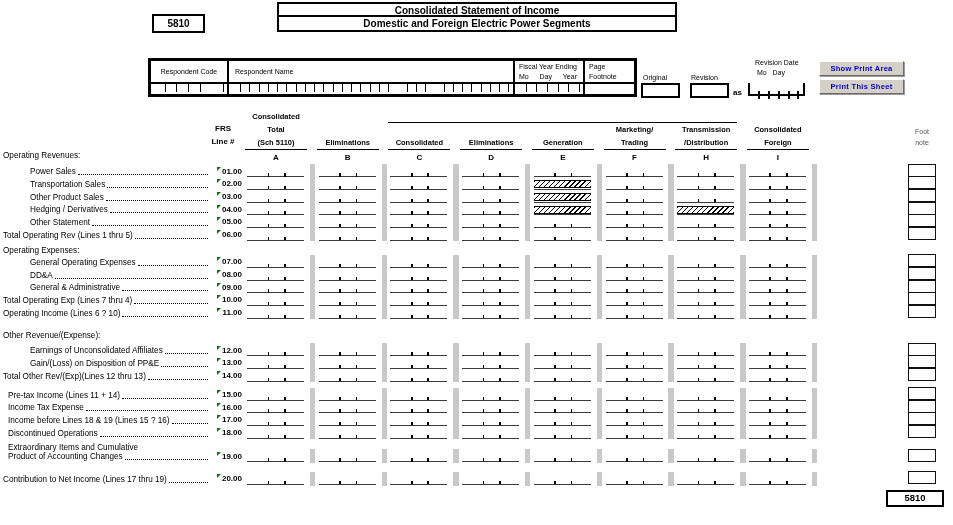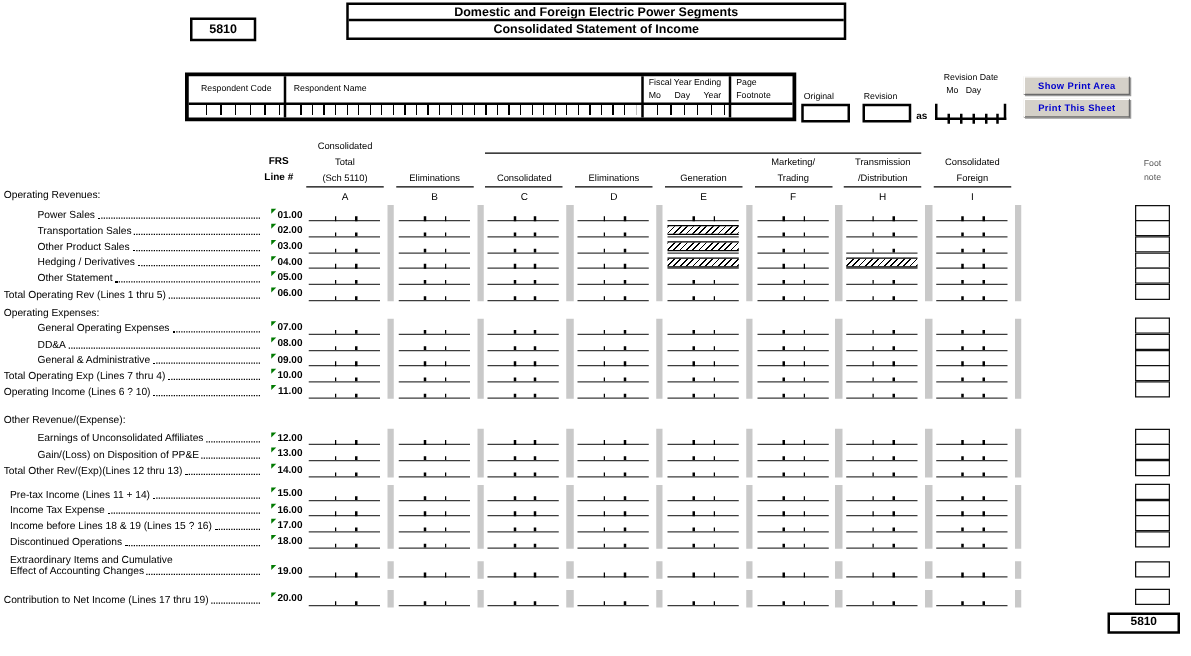--- a/index.html
+++ b/index.html
@@ -11,21 +11,21 @@
 .canvas{position:absolute;left:0;top:0;width:953px;height:525px;background:#fff}
 .lbl7{font-size:7px;line-height:9px}
 .titlerow{height:13px;line-height:13px;font-weight:bold;font-size:10px;text-align:center;border-bottom:2px solid #000;overflow:hidden}
 .titlerow:last-child{border-bottom:none}
 .btn{position:absolute;left:819px;width:85px;height:15px;background:#d4d0c8;
   border:1px solid;border-color:#ffffff #6a6a6a #6a6a6a #ffffff;box-shadow:1px 1px 0 #9a9a9a;
   color:#0000cd;font-weight:bold;font-size:7.5px;line-height:13px;text-align:center;letter-spacing:.3px;cursor:pointer}
 .ticks{position:absolute;bottom:2px;height:9px}
 .combtick{position:absolute;width:1.6px;height:8px;background:#000;top:8px}
 .hdrline{position:absolute;border-bottom:1.5px solid #000;height:0}
-.colhdr{position:absolute;width:62px;text-align:center;font-weight:normal;font-size:7.5px;line-height:11px;white-space:nowrap}
+.colhdr{position:absolute;width:62px;text-align:center;font-weight:bold;font-size:7.5px;line-height:11px;white-space:nowrap}
 .cline{position:absolute;height:0;border-bottom:1.3px solid #3c3c3c}
 .ctick{position:absolute;width:1.6px;height:3.5px;background:#000}
 .sep{position:absolute;width:5.5px;background:#c9c9c9}
 .rowlab{position:absolute;display:flex;align-items:flex-end;font-size:8.2px;line-height:10px;height:10px;overflow:hidden;white-space:nowrap}
 .leader{flex:1 1 auto;min-width:0;border-bottom:1px dotted #000;margin:0 2px 2px 2px;height:7px}
 .linenum{position:absolute;display:flex;justify-content:flex-end;font-weight:bold;font-size:8px;line-height:10px;height:10px}
 .tri{width:0;height:0;border-top:4.5px solid #007a00;border-right:4.5px solid transparent;margin-right:1px;margin-top:0}
 .fnbox{position:absolute;left:908px;width:28px;height:12.9px;border:1.4px solid #111;background:#fff}
 .hatch{position:absolute;border-top:1px solid #000;border-bottom:1px solid #000;
   background:repeating-linear-gradient(135deg,#000 0 1px,transparent 1px 3.6px)}
@@ -33,22 +33,22 @@
 </style>
 </head>
 <body>
 
 <div class="canvas">
 
 
   <div class="abs b c" style="left:152px;top:14px;width:53px;height:19px;border:2px solid #000;font-size:10px;line-height:15px">5810</div>
 
   <div class="abs" style="left:277px;top:2px;width:400px;border:2px solid #000">
+    <div class="titlerow">Consolidated Statement of Income</div>
     <div class="titlerow">Domestic and Foreign Electric Power Segments</div>
-    <div class="titlerow">Consolidated Statement of Income</div>
   </div>
 
   <div class="abs" style="left:148px;top:58px;width:489px;height:39px;border:3px solid #000">
     <div class="vdiv" style="left:76px"></div>
     <div class="vdiv" style="left:362px"></div>
     <div class="vdiv" style="left:432px"></div>
     <div class="abs" style="left:0;top:21px;width:100%;height:2px;background:#000"></div>
 
     <div class="abs lbl7 c" style="left:0;top:6px;width:76px">Respondent Code</div>
     <div class="abs lbl7" style="left:84px;top:6px">Respondent Name</div>
@@ -1007,21 +1007,21 @@
         <div class="ctick" style="left: 39.05px; top: 7.5px;"></div>
       </div>
       <div style="position: absolute; left: 746.9px; top: 427px; width: 62px; height: 12px;">
         <div class="cline" style="left: 2px; width: 57px; top: 10.7px;"></div>
         <div class="ctick" style="left: 22.52px; top: 7.5px;"></div>
         <div class="ctick" style="left: 39.05px; top: 7.5px;"></div>
       </div>
       <div class="fnbox" style="top: 425.1px;"></div>
       <div class="rowlab" style="left: 8px; top: 443px; width: 200px;">Extraordinary Items and Cumulative</div>
       <div class="rowlab" style="left: 8px; top: 452.2px; width: 202px;">
-        <span>Effect of Accounting Changes</span>
+        <span>Product of Accounting Changes</span>
         <span class="leader"></span>
       </div>
       <div class="linenum" style="left: 204px; top: 451.7px; width: 38px;">
         <span class="tri"></span>
         <span>19.00</span>
       </div>
       <div style="position: absolute; left: 245px; top: 450.7px; width: 62px; height: 12px;">
         <div class="cline" style="left: 2px; width: 57px; top: 10.7px;"></div>
         <div class="ctick" style="left: 22.52px; top: 7.5px;"></div>
         <div class="ctick" style="left: 39.05px; top: 7.5px;"></div>

